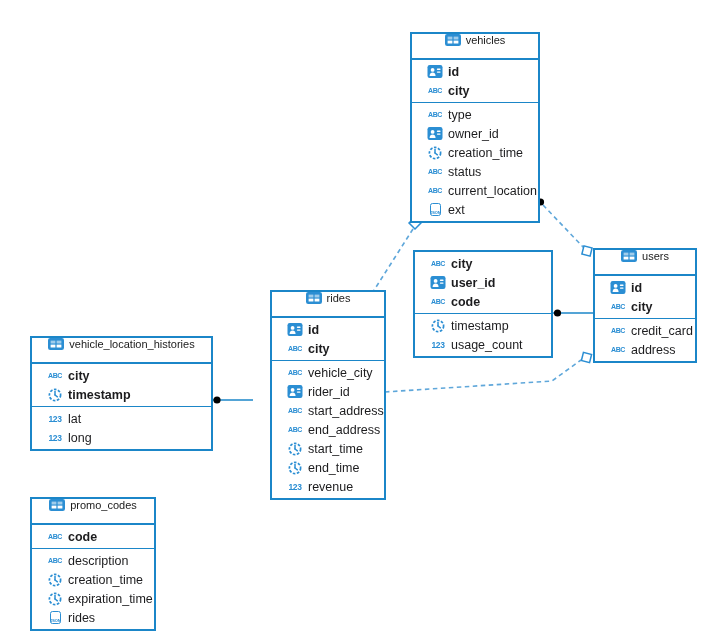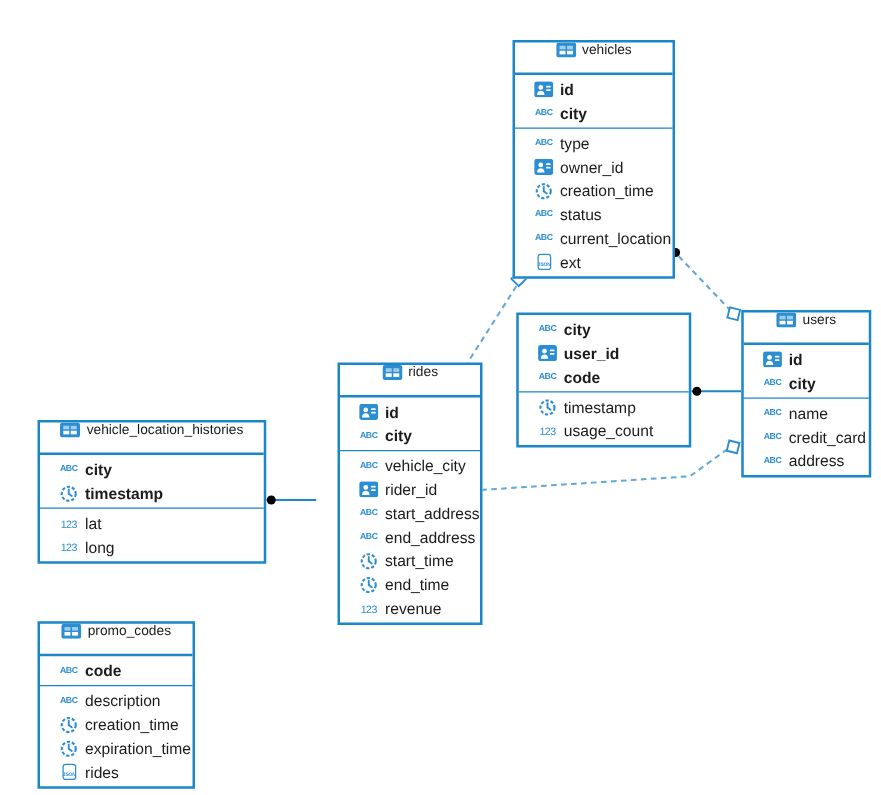--- a/index.html
+++ b/index.html
@@ -10,21 +10,21 @@
               border-bottom:2px solid #1b86c8; font-size:11px; color:#1a1a1a; white-space:nowrap; }
   .t-section { padding:2px 0; }
   .t-section + .t-section { border-top:1.5px solid #1b86c8; }
   .row { height:19px; display:flex; align-items:center; gap:5px; padding:0 15px;
          font-size:12.5px; color:#1c1c1e; white-space:nowrap; }
   .t-pk .lbl { font-weight:700; }
 
   .ic { flex:0 0 16px; width:16px; display:inline-flex; align-items:center; justify-content:center; }
   svg.ic { flex:0 0 16px; }
   .ic-abc { color:#2b8ed3; font-weight:800; font-size:7px; letter-spacing:-0.4px; }
-  .ic-num { color:#2b8ed3; font-weight:400; font-size:8.5px; letter-spacing:-0.4px; }
+  .ic-num { color:#2b8ed3; font-weight:700; font-size:8.5px; letter-spacing:-0.4px; }
   .ic-json { position:relative; flex:0 0 16px; }
   .ic-json .doc { width:11px; height:13px; border:1.3px solid #2b8ed3; border-radius:2.5px;
                   box-sizing:border-box; display:flex; align-items:flex-end; justify-content:center; }
   .ic-json .w { font-size:5px; transform:scale(0.8); font-weight:700; color:#2b8ed3;
                 line-height:5.5px; letter-spacing:-0.2px; }
 
   .overlay { position:absolute; left:0; top:0; pointer-events:none; }
   .rel-dash { stroke:#5fa7da; stroke-width:1.6; stroke-dasharray:4.5 3.5; fill:none; }
   .rel-solid { stroke:#1b86c8; stroke-width:1.6; fill:none; }
   .dot { fill:#000000; }
@@ -186,24 +186,20 @@
           <span class="lbl">id</span>
         </div>
       <div class="row">
           <span class="ic ic-abc">ABC</span>
           <span class="lbl">city</span>
         </div>
     </div>
     <div class="t-section">
       <div class="row">
           <span class="ic ic-abc">ABC</span>
-          <span class="lbl">name</span>
-        </div>
-      <div class="row">
-          <span class="ic ic-abc">ABC</span>
           <span class="lbl">credit_card</span>
         </div>
       <div class="row">
           <span class="ic ic-abc">ABC</span>
           <span class="lbl">address</span>
         </div>
     </div>
   </div>
 
   <div class="table-card" style="left:270px; top:290px; width:116px;">

